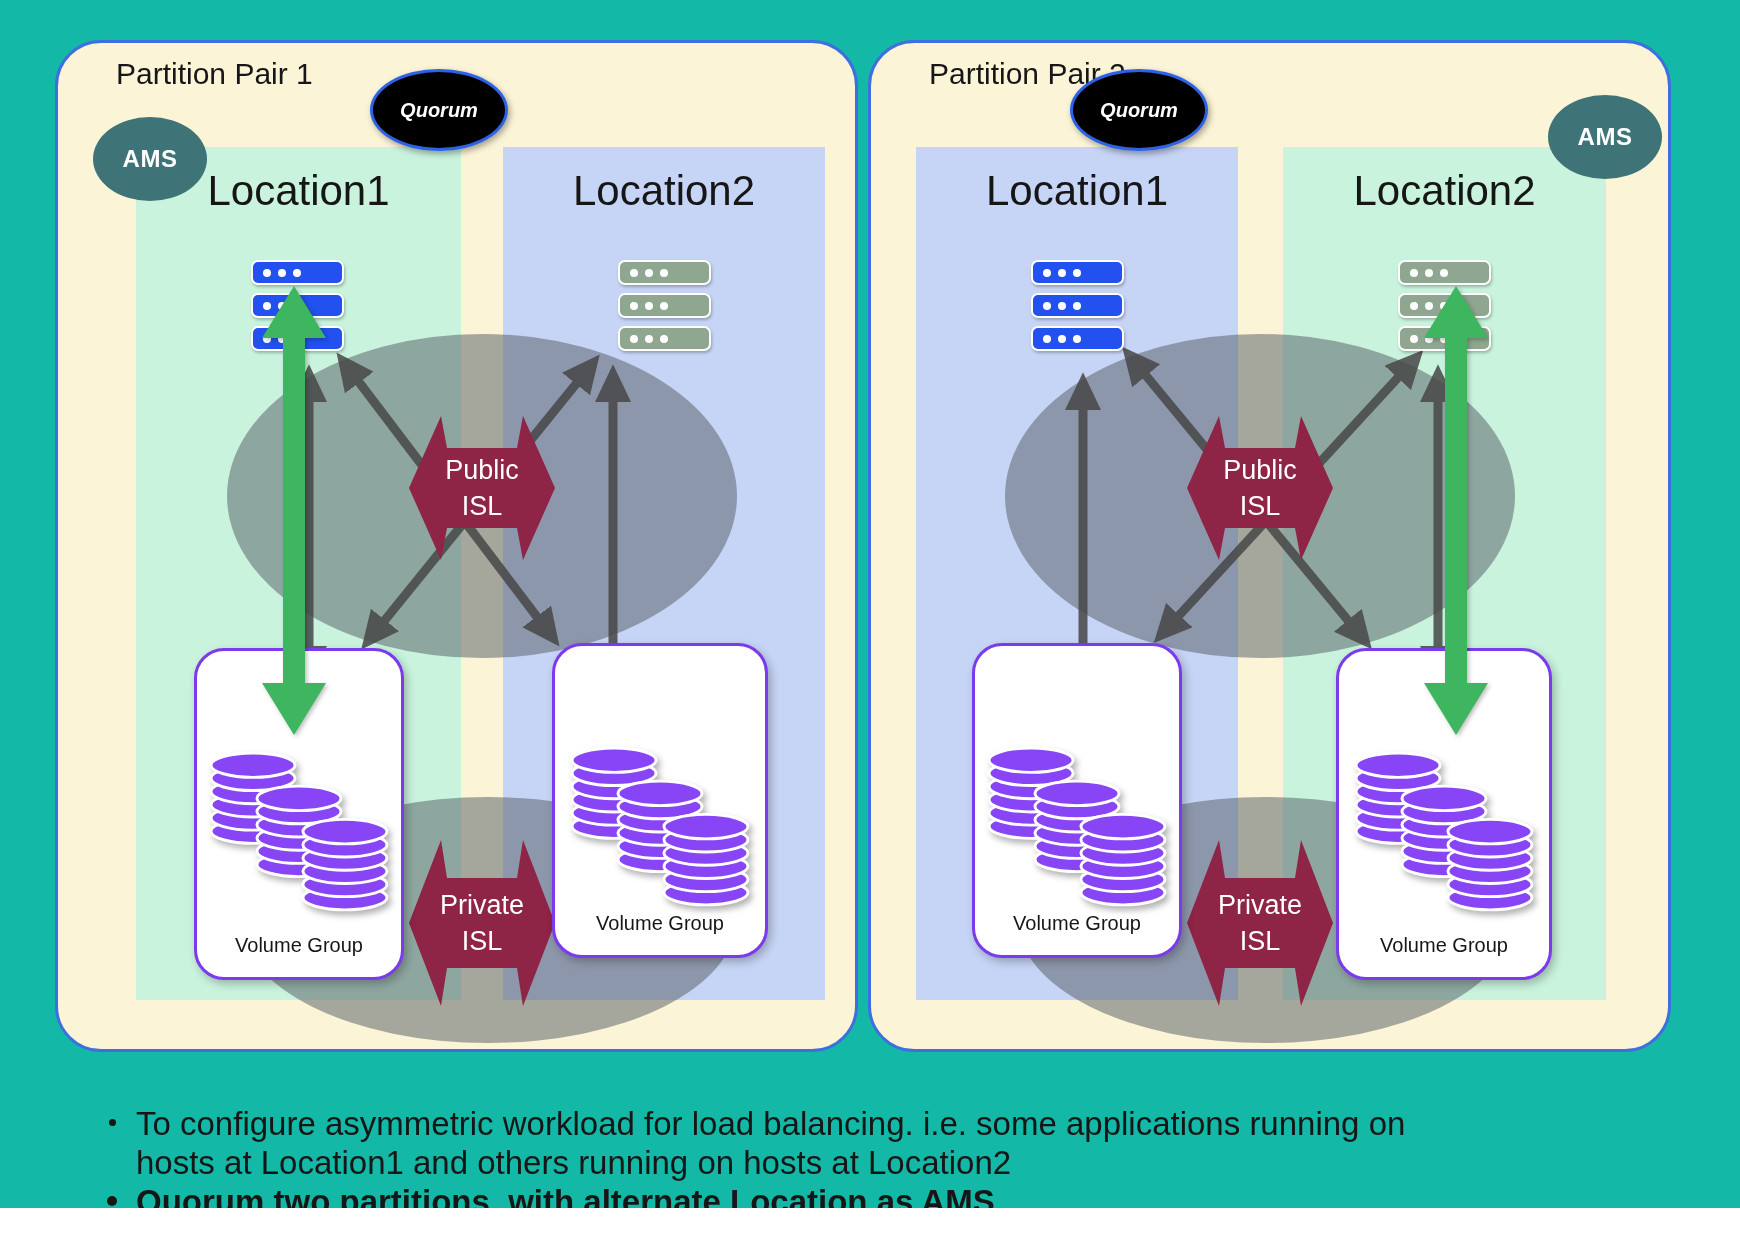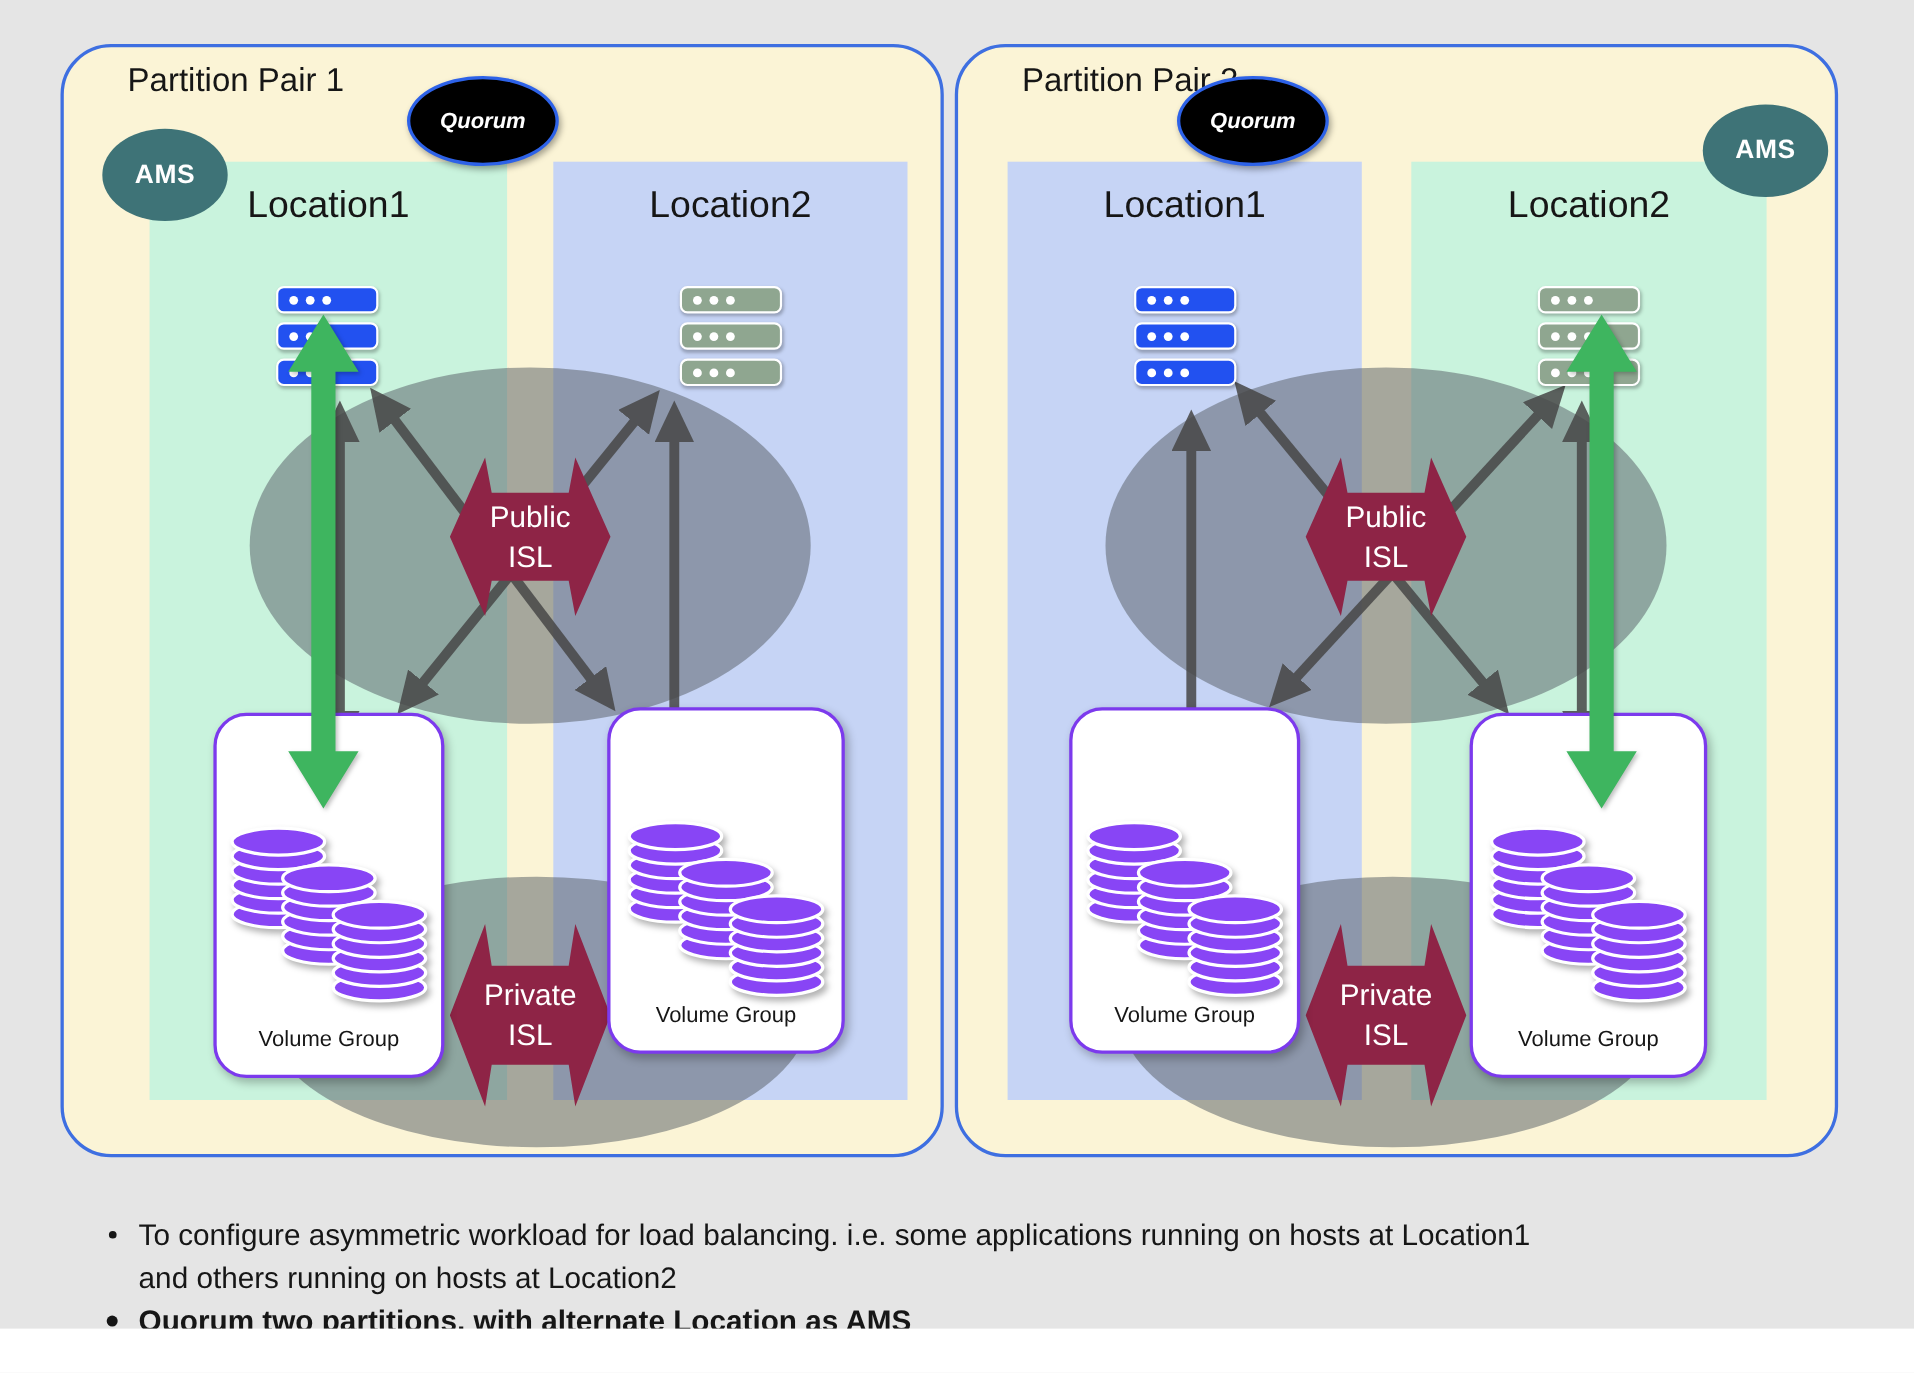--- a/index.html
+++ b/index.html
@@ -1,27 +1,27 @@
 <!DOCTYPE html>
 <html style="--panel-fill: #fbf4d6; --panel-border: #3e6fe1; --mint: #c9f3dd; --periwinkle: #c6d4f5; --fabric-gray: #586068; --isl-maroon: #8e2446; --green-arrow: #3eb55f; --dark-arrow: #474747; --server-blue: #2251f0; --server-sage: #8fa690; --disk-purple: #8845f5; --vg-border: #7c3aed; --ams-teal: #3e7377; --quorum-black: #000000; --quorum-border: #2d62e8; --text-dark: #161616;"><head>
 <meta charset="utf-8">
 <style>
   html,body{margin:0;padding:0;background:#fff;}
-  .stage{position:relative;width:1740px;height:1208px;background:#e5e5e5;overflow:hidden;
+  .stage{position:relative;width:1740px;height:1208px;background:#14b8a6;overflow:hidden;
          font-family:"Liberation Sans",sans-serif;color:var(--text-dark,#161616);}
   
   .panel{position:absolute;top:40px;width:803px;height:1012px;box-sizing:border-box;
          background:var(--panel-fill,#fbf4d6);border:3px solid var(--panel-border,#3e6fe1);
          border-radius:46px;}
   #pair1{left:55px}
   #pair2{left:868px}
   .title{position:absolute;left:58px;top:14px;margin:0;font-size:30px;font-weight:400;color:#161616;}
   
   .col{position:absolute;top:104px;height:853px;}
-  .col .loc-label{padding-top:20px;text-align:center;font-size:34px;font-weight:400;color:#161616;}
+  .col .loc-label{padding-top:20px;text-align:center;font-size:42px;font-weight:400;color:#161616;}
   #pair1 .colA{left:78px;width:325px;background:var(--mint,#c9f3dd);}
   #pair1 .colB{left:445px;width:322px;background:var(--periwinkle,#c6d4f5);}
   #pair2 .colA{left:45px;width:322px;background:var(--periwinkle,#c6d4f5);}
   #pair2 .colB{left:412px;width:323px;background:var(--mint,#c9f3dd);}
   
   .underlay{position:absolute;left:0;top:0;width:803px;height:1012px;z-index:1;pointer-events:none;}
   .underlay .fabric{fill:var(--fabric-gray,#586068);fill-opacity:.52;}
   .underlay .dline{stroke:var(--dark-arrow,#474747);stroke-width:9;opacity:.85;}
   .underlay .isl{fill:var(--isl-maroon,#8e2446);}
   .underlay text{fill:#ffffff;font-size:27px;font-weight:500;text-anchor:middle;
@@ -57,21 +57,21 @@
          border-radius:50%;z-index:7;color:#fff;font-weight:700;}
   .quorum{width:132px;height:76px;background:var(--quorum-black,#000);
           border:3.5px solid var(--quorum-border,#2d62e8);font-size:20px;
           box-shadow:2px 3px 6px rgba(0,0,0,.35);font-style:italic;}
   .ams{width:114px;height:84px;background:var(--ams-teal,#3e7377);font-size:24px;letter-spacing:.5px;}
   #pair1 .quorum{left:312px;top:26px}
   #pair1 .ams{left:35px;top:74px}
   #pair2 .quorum{left:199px;top:26px}
   #pair2 .ams{left:677px;top:52px}
   
-  .notes{position:absolute;left:93px;top:1104px;width:1345px;font-size:27px;line-height:39px;}
+  .notes{position:absolute;left:103px;top:1104px;width:1345px;font-size:33px;line-height:39px;}
   .note{position:relative;padding-left:33px;color:#161616;}
   .note .dot{position:absolute;left:6px;top:15px;width:7px;height:7px;border-radius:50%;background:#161616;}
   .note.bold{font-weight:700;}
   .note.bold .dot{left:4px;top:14px;width:10px;height:10px;}
 </style>
 </head>
 <body>
 
 <svg width="0" height="0" style="position:absolute" aria-hidden="true">
   <defs>

